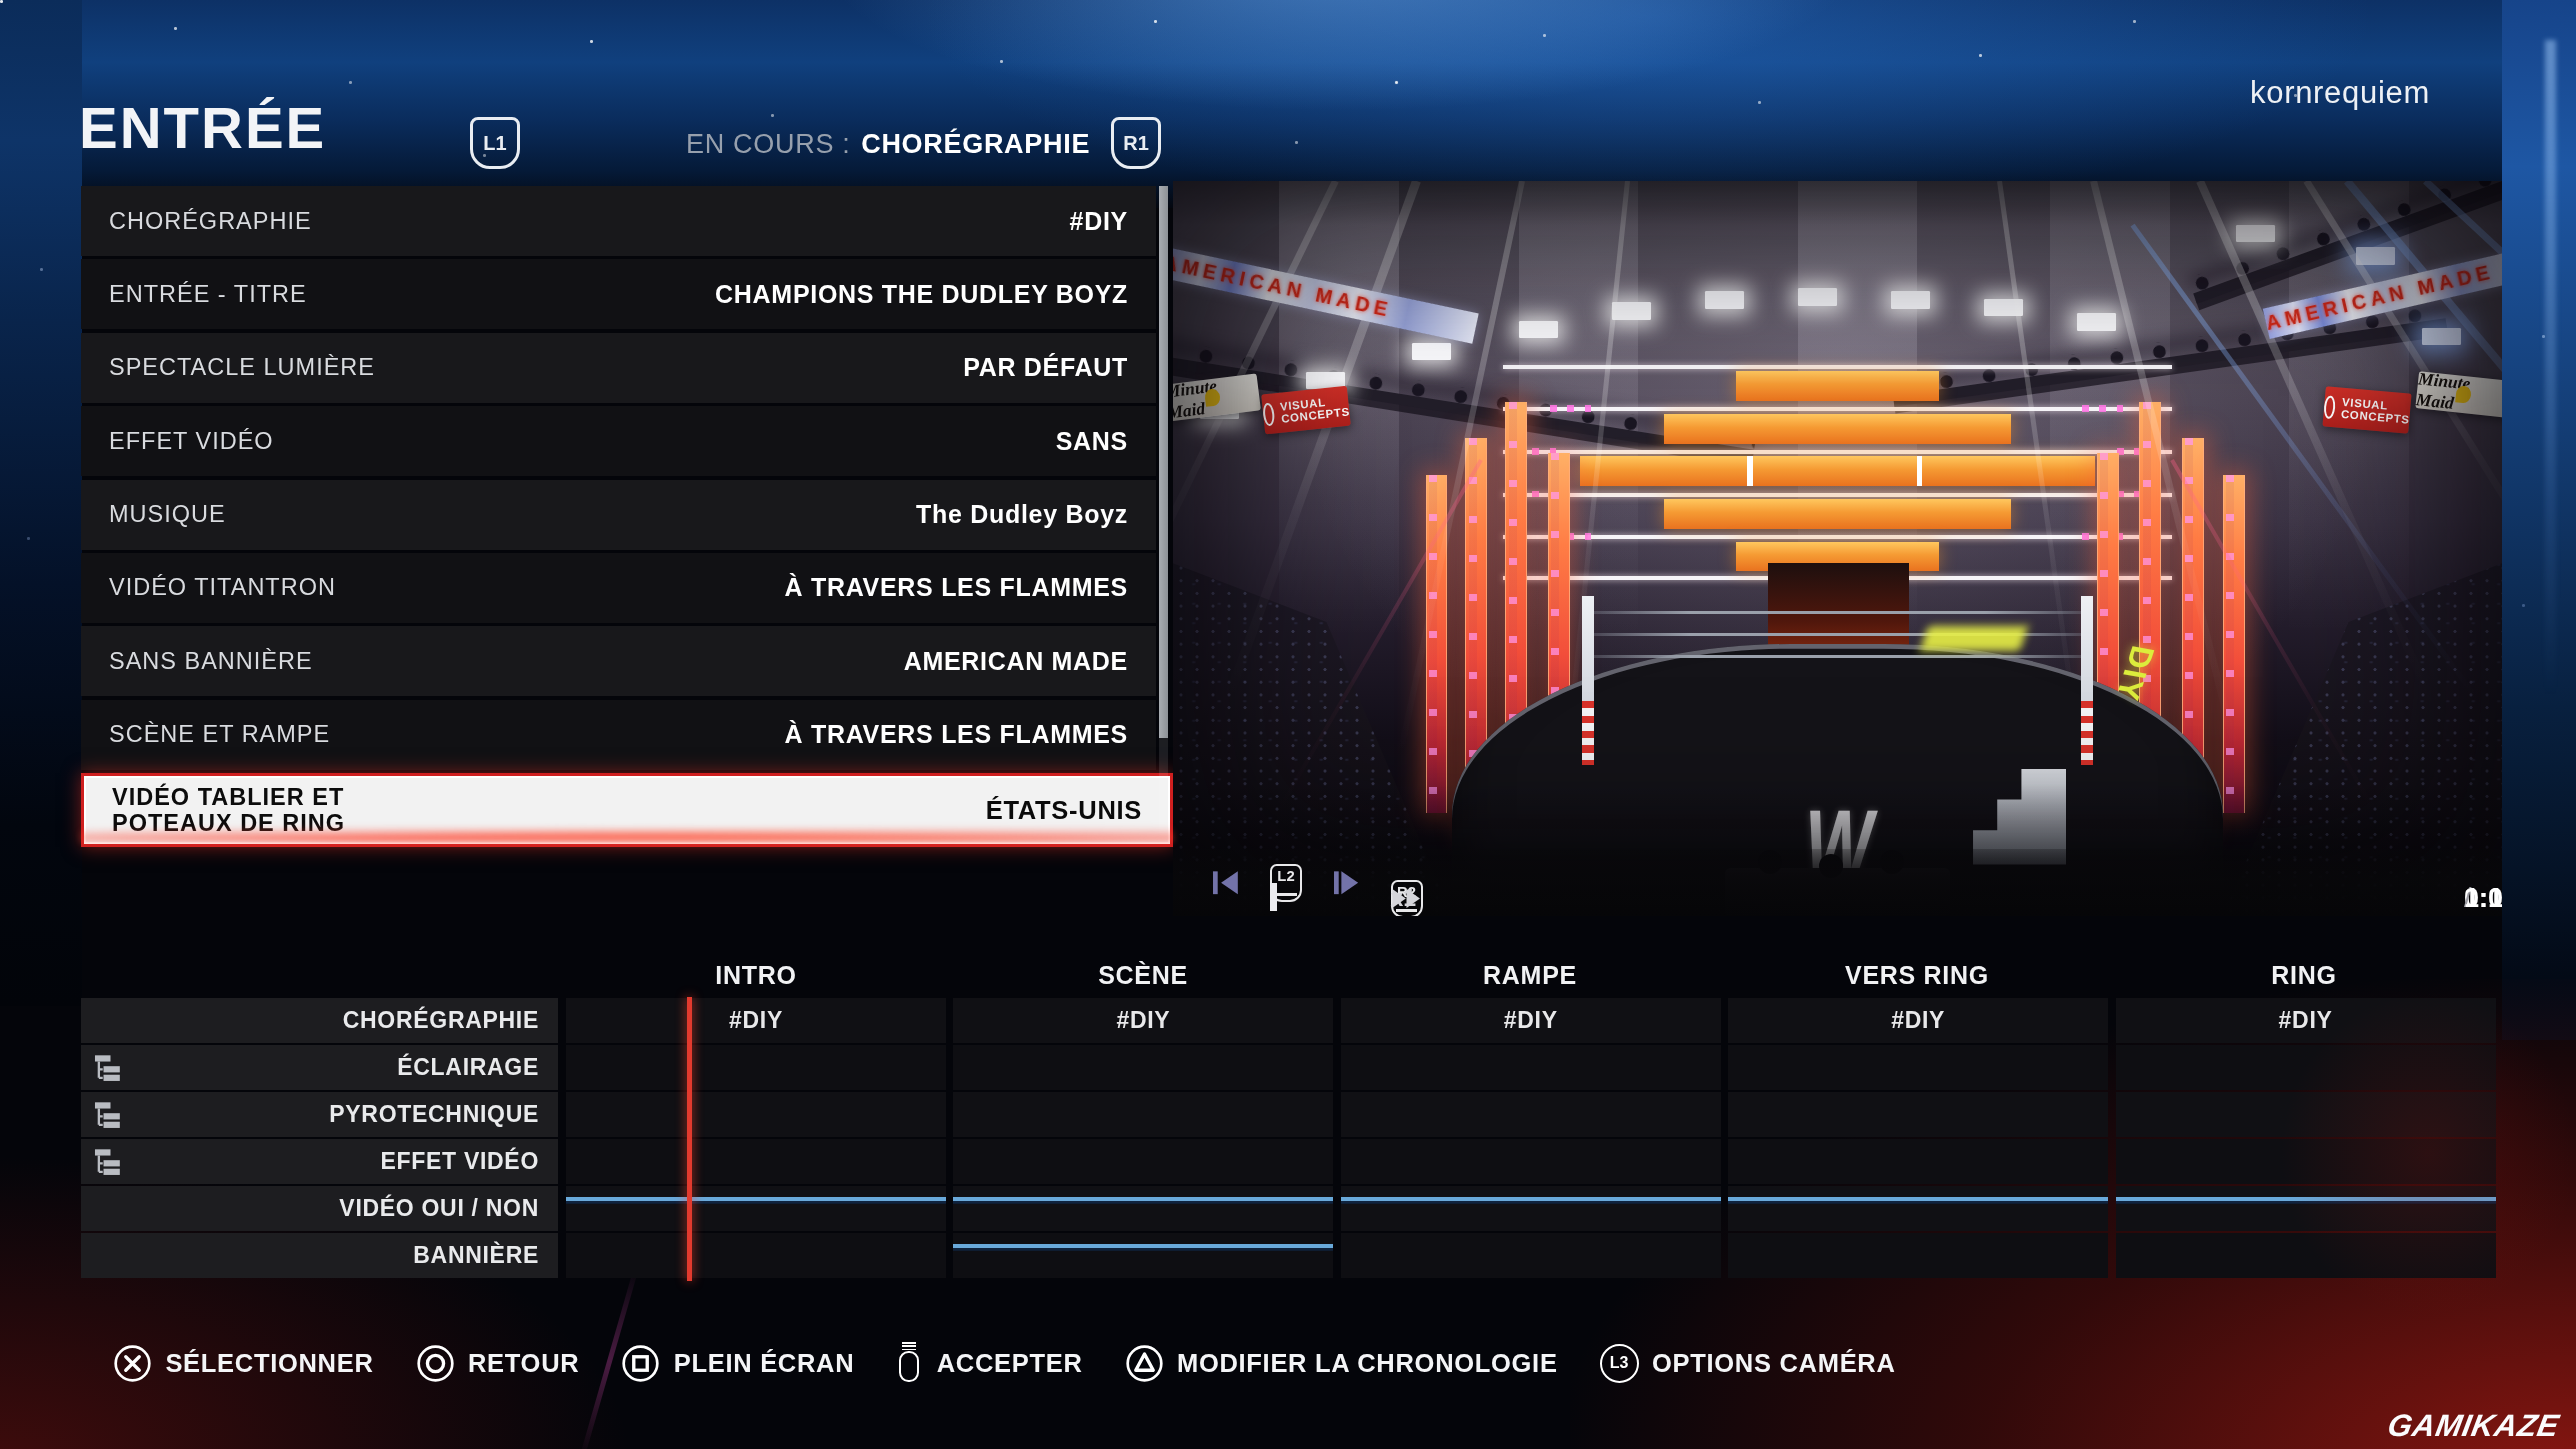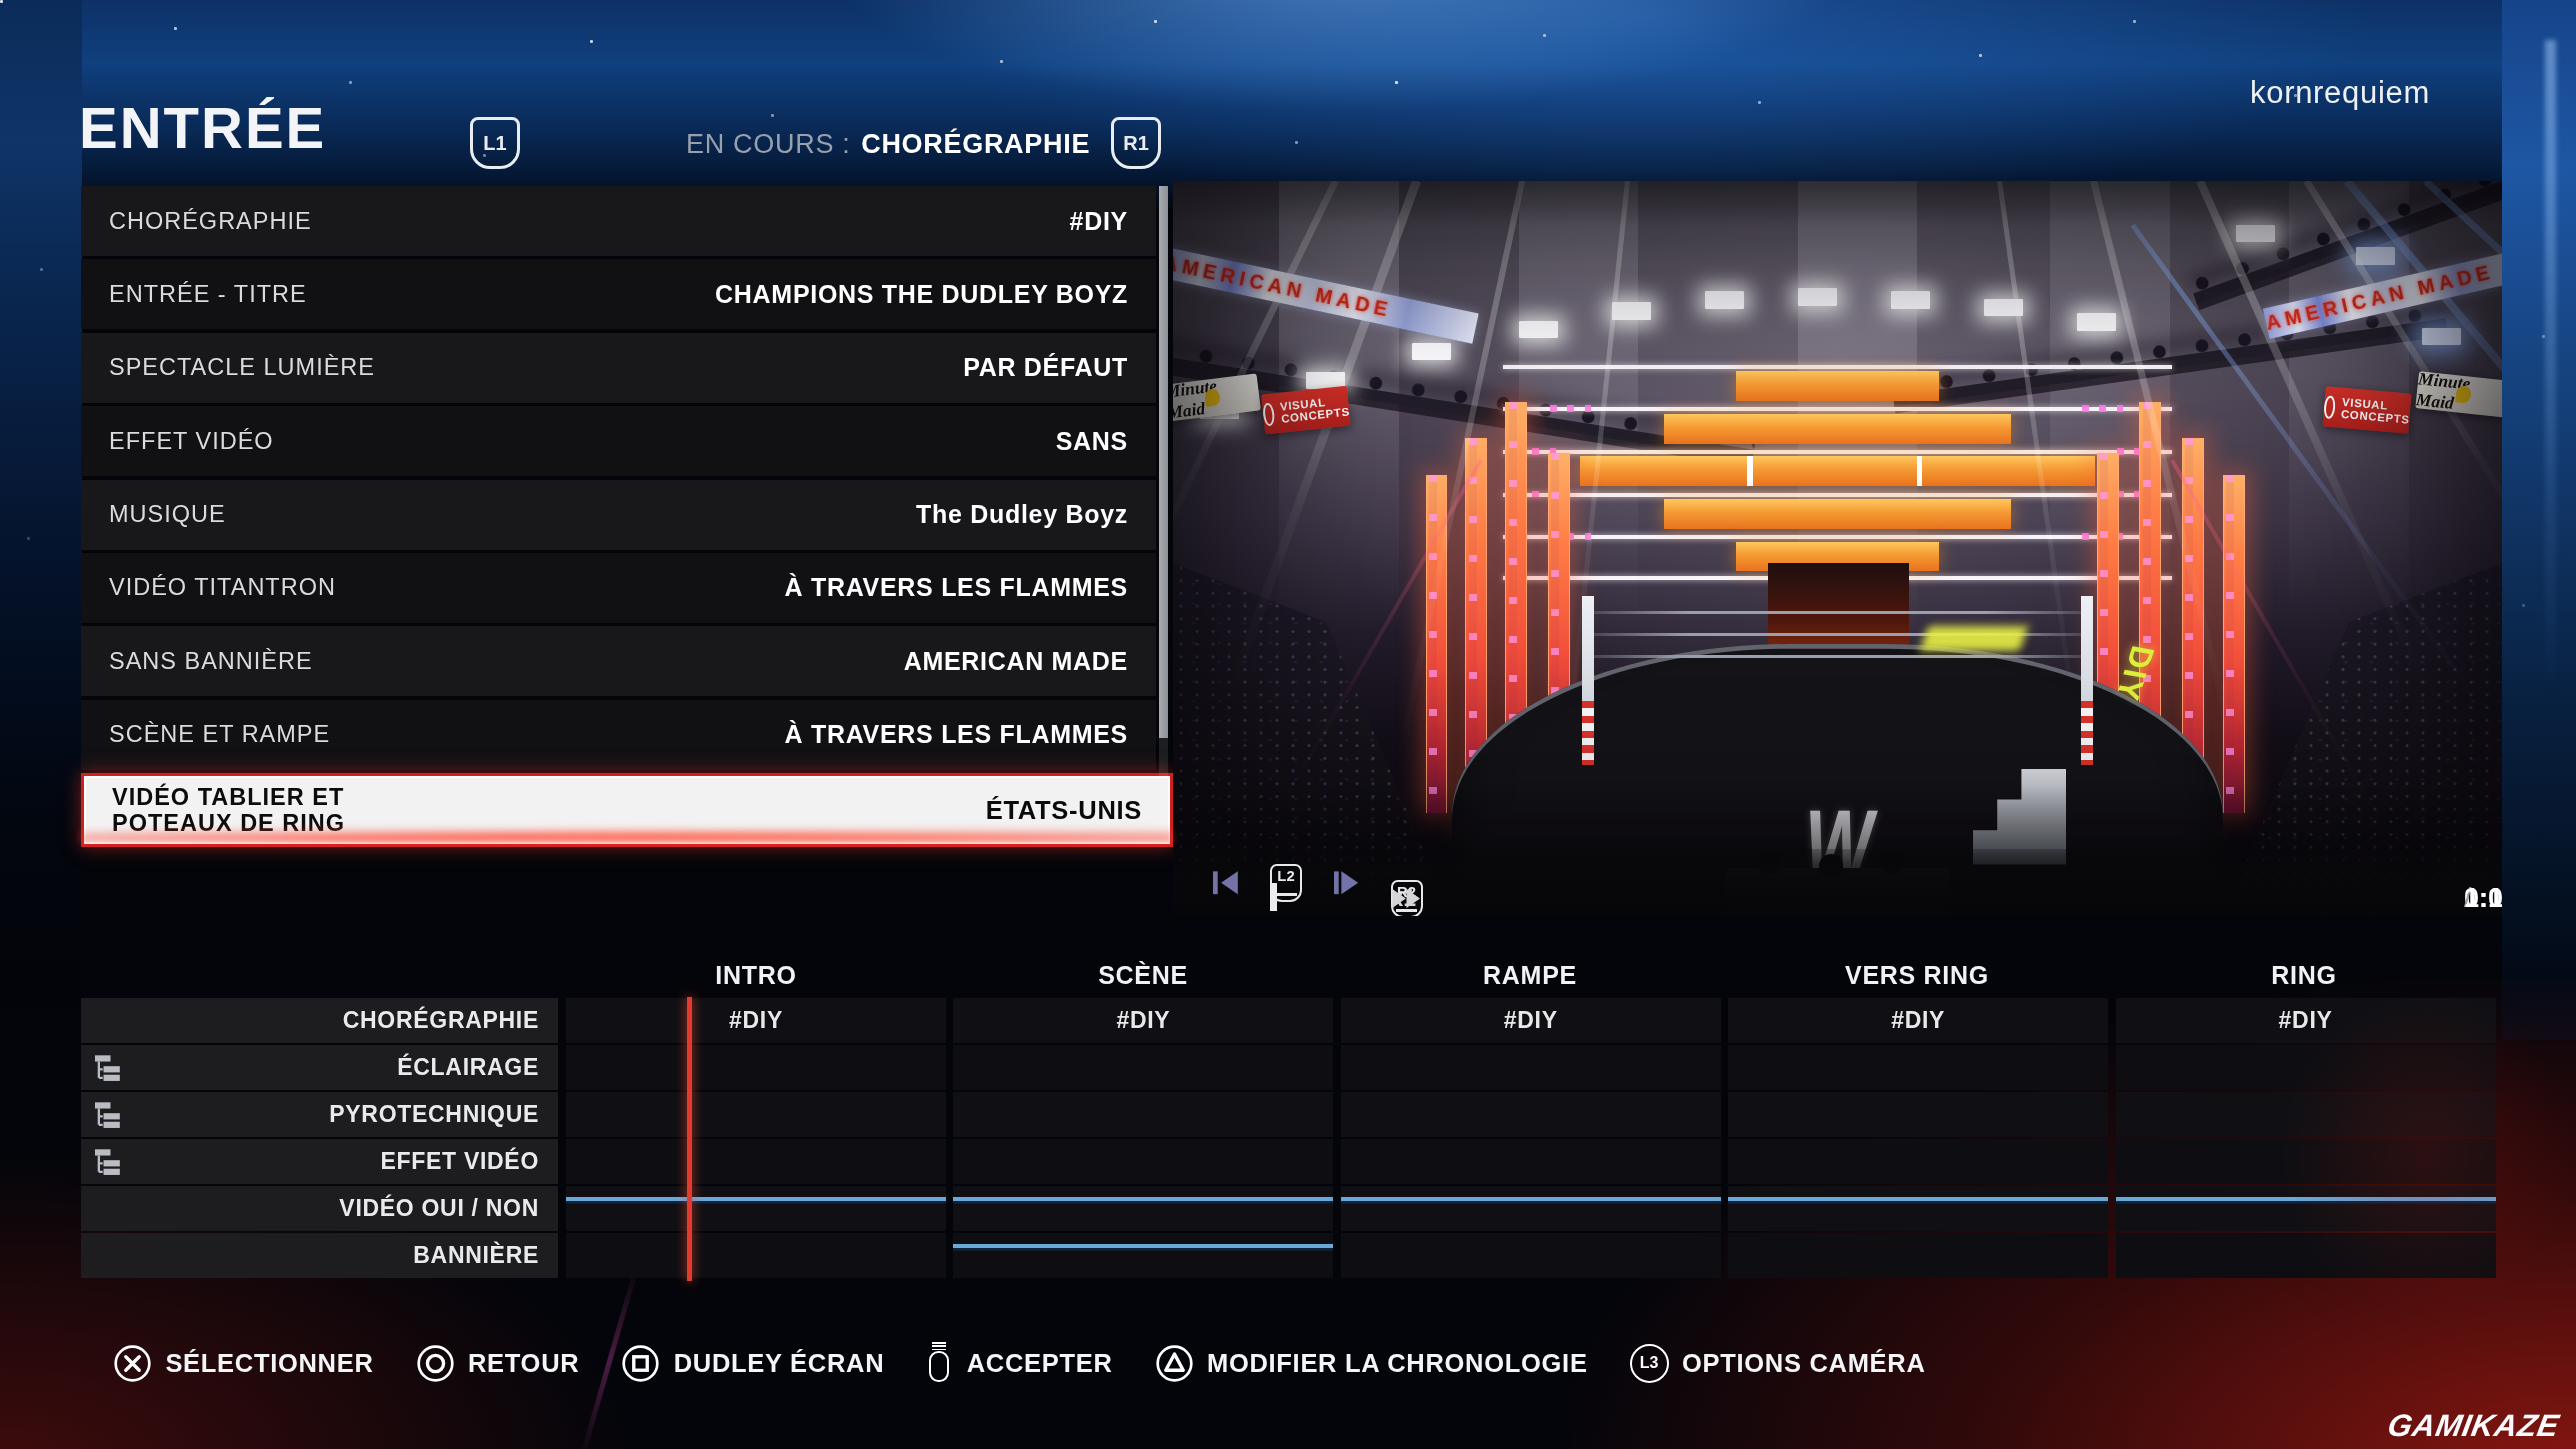--- a/index.html
+++ b/index.html
@@ -527,21 +527,21 @@
       <circle cx="29" cy="29" r="25" fill="none" stroke="#fff" stroke-width="4"></circle>
       <circle cx="29" cy="29" r="12" fill="none" stroke="#fff" stroke-width="5"></circle>
     </svg>
     <span class="lbl">RETOUR</span>
   </div>
   <div class="action">
     <svg class="cicon" viewBox="0 0 58 58">
       <circle cx="29" cy="29" r="25" fill="none" stroke="#fff" stroke-width="4"></circle>
       <rect x="19" y="19" width="20" height="20" fill="none" stroke="#fff" stroke-width="5"></rect>
     </svg>
-    <span class="lbl">DUDLEY ÉCRAN</span>
+    <span class="lbl">PLEIN ÉCRAN</span>
   </div>
   <div class="action">
     <div class="touchpad">
       <div class="lines"></div>
       <div class="pad"></div>
     </div>
     <span class="lbl">ACCEPTER</span>
   </div>
   <div class="action">
     <svg class="cicon" viewBox="0 0 58 58">

